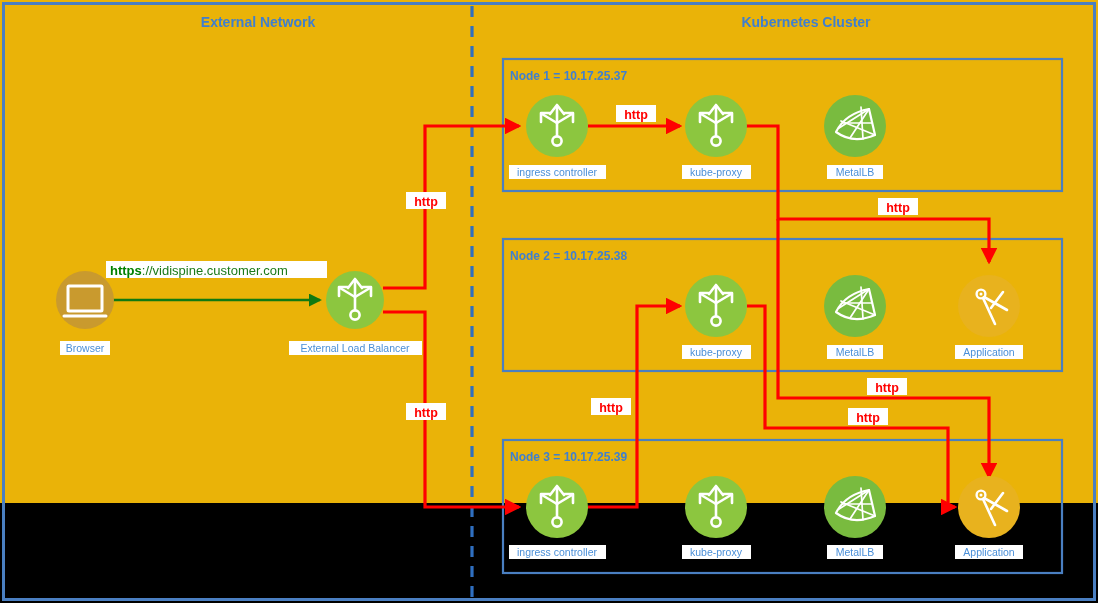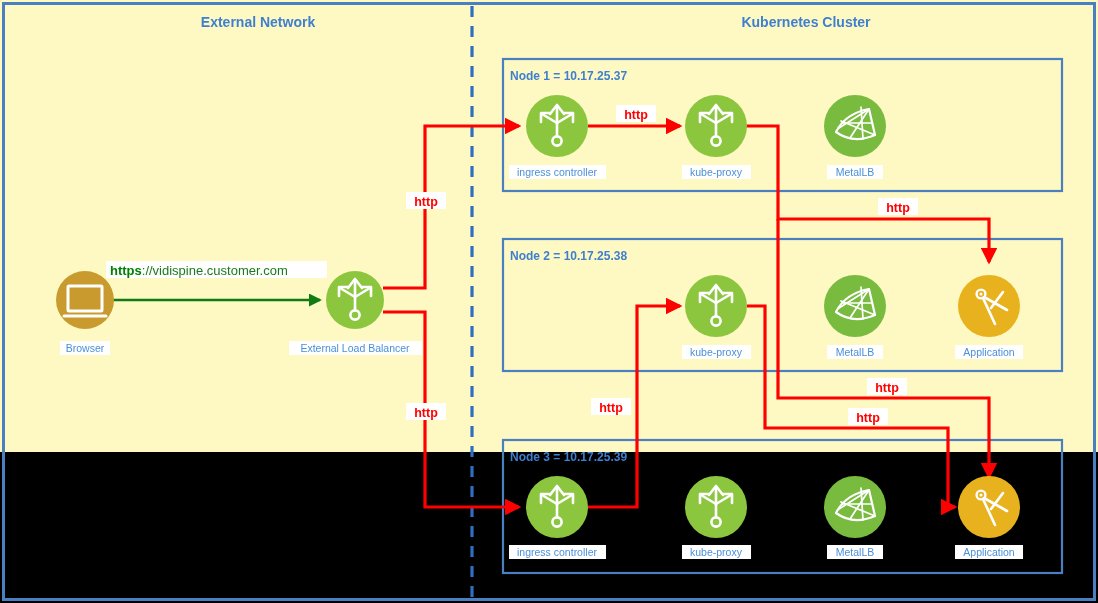--- a/index.html
+++ b/index.html
@@ -1,17 +1,17 @@
 <!DOCTYPE html>
 <html><head>
 <meta charset="utf-8">
 <style>
   html,body{margin:0;padding:0;background:#000;}
   body{width:1098px;height:603px;overflow:hidden;font-family:"Liberation Sans",sans-serif;}
-  #stage{position:relative;width:1098px;height:452px;background:#fef9c3;text-align:right;}
+  #stage{position:relative;width:1098px;height:503px;background:#eab308;text-align:right;}
   svg#diagram{position:absolute;left:0;top:0;width:1098px;height:603px;display:block;}
   .zone-title{fill:#3f7fcf;font-family:"Liberation Sans",sans-serif;font-size:14px;font-weight:bold;text-anchor:middle;}
   .node-title{fill:#3f7fcf;font-family:"Liberation Sans",sans-serif;font-size:12px;font-weight:bold;}
   .node-label{fill:#4a8fd8;font-family:"Liberation Sans",sans-serif;font-size:10.5px;text-anchor:middle;}
   .proto-label{fill:#ff0000;font-family:"Liberation Sans",sans-serif;font-size:12.5px;font-weight:bold;text-anchor:middle;}
   .url-label{font-family:"Liberation Sans",sans-serif;font-size:13px;}
   .url-scheme{fill:#008000;font-weight:bold;}
   .url-rest{fill:#1a7a1a;}
   .lbl-bg{fill:#ffffff;}
   .flow-line{stroke:#ff0000;stroke-width:3.2;fill:none;}

